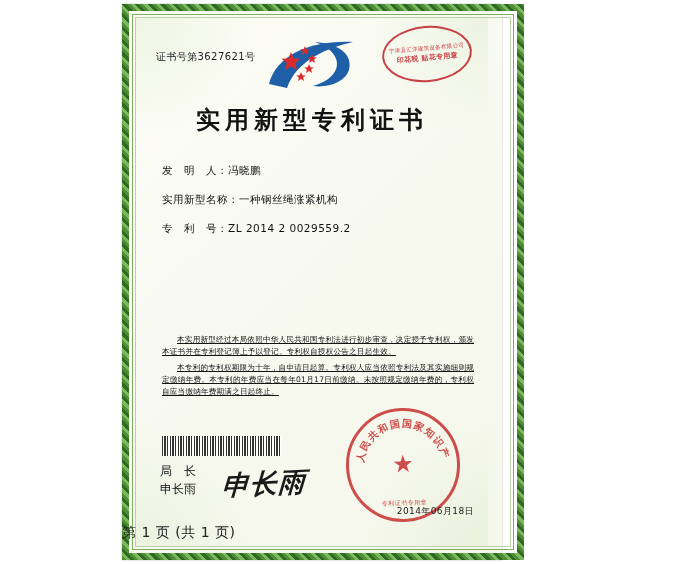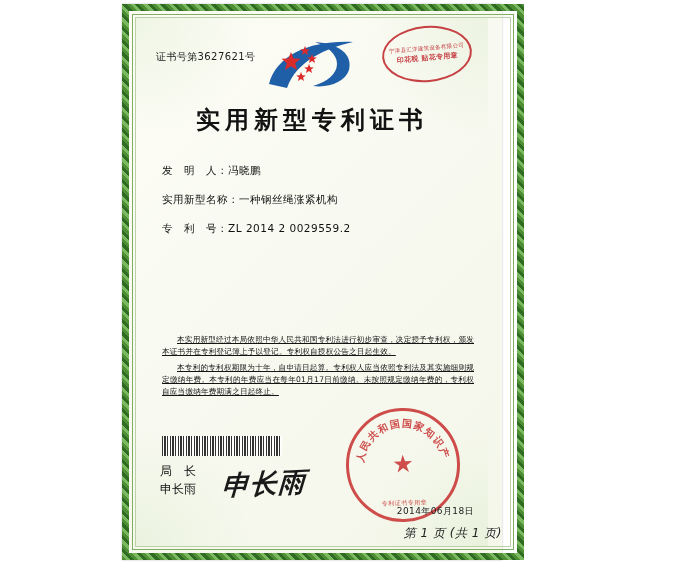--- a/index.html
+++ b/index.html
@@ -273,25 +273,24 @@
     color: #1a1a1a;
     letter-spacing: 0.4px;
     white-space: nowrap;
   }
 
   .footer-page {
     position: absolute;
     left: 0;
     right: 0;
     bottom: 18px;
-    text-align: right;
-    font-size: 12px;
+    text-align: left;
+    font-size: 14px;
     color: #222;
     letter-spacing: 0.5px;
-    font-style: italic;
   }
 </style>
 </head>
 <body>
 
 <div id="page">
 
   <div class="paper">
 
     <div class="border-outer"></div>

